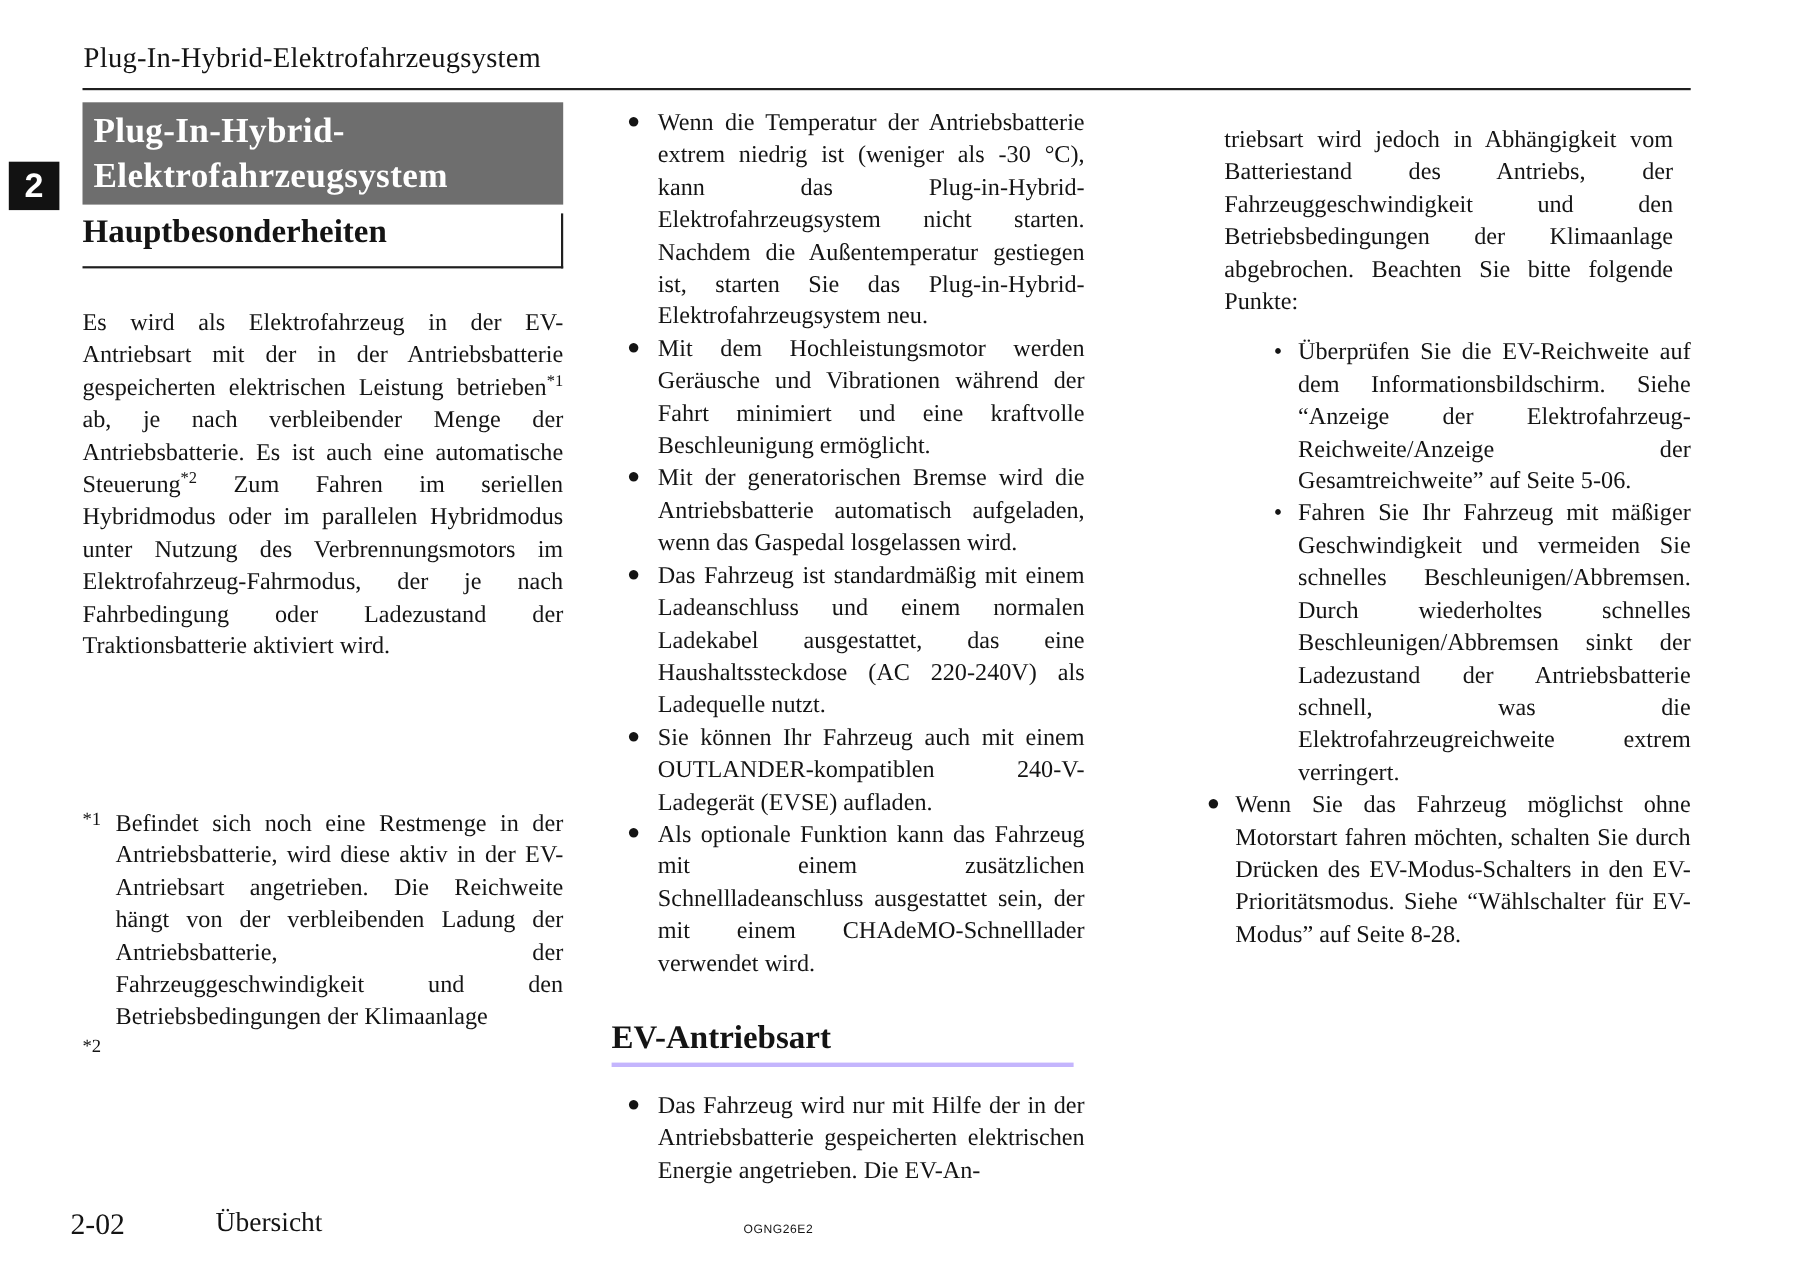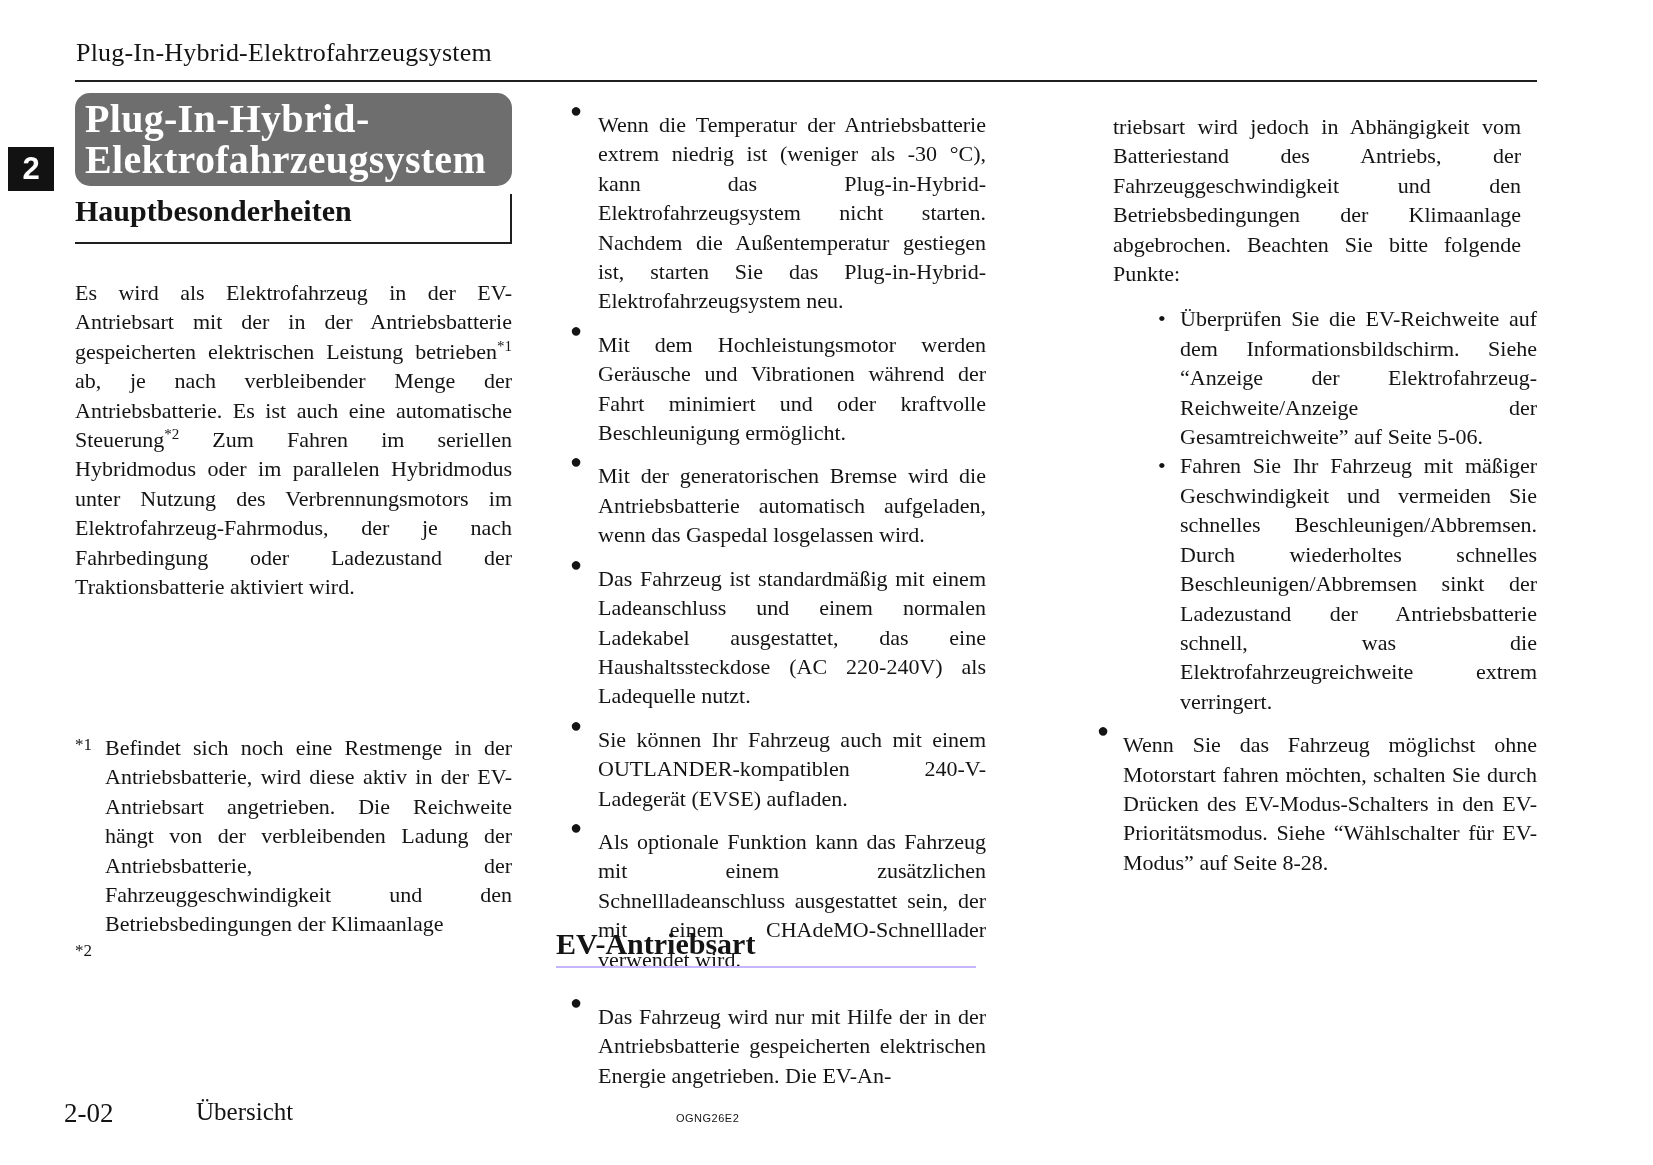--- a/index.html
+++ b/index.html
@@ -14,46 +14,46 @@
   .top-rule{left:75px;top:80px;width:1462px;height:2px;background:#1f1f1f;}
   
   .chapter-tab{
     left:8px;top:147px;width:46px;height:44px;background:#121212;color:#fff;
     font-family:"Liberation Sans", sans-serif;font-weight:bold;font-size:31px;
     display:flex;align-items:center;justify-content:center;
   }
   
   .title-box{
     left:75px;top:93px;width:417px;background:#6e6e6e;color:#ffffff;
-    font-weight:bold;font-size:40px;line-height:41px;
-    padding:5px 10px 6px 10px;white-space:pre-line;letter-spacing:.3px;border-radius:15px;
+    font-weight:bold;font-size:32px;line-height:41px;
+    padding:5px 10px 6px 10px;white-space:pre-line;letter-spacing:.3px;
   }
   
   .col1-heading{
     left:75px;top:194px;width:435px;font-size:30px;font-weight:bold;line-height:34px;
     padding-bottom:14px;border-bottom:2px solid #1f1f1f;border-right:2px solid #1f1f1f;
   }
   .body-text{font-size:22px;line-height:29.4px;text-align:justify;hyphens:auto;}
   .col1-intro{left:75px;top:256px;width:437px;}
   sup.ref{font-size:15px;line-height:0;}
   .footnotes{left:75px;top:733px;width:437px;}
   .footnote{position:relative;padding-left:30px;text-align:justify;font-size:22px;line-height:29.4px;hyphens:auto;}
   .fn-marker{position:absolute;left:0;top:-3px;font-size:17px;}
   
   ul{list-style:none;margin:0;padding:0;}
   .bullet-item{display:flex;font-size:22px;line-height:29.4px;}
   .bullet-item .marker{flex:0 0 28px;font-size:20px;}
-  .bullet-item .btext{flex:1;text-align:justify;hyphens:auto;margin-top:14px;}
+  .bullet-item .btext{flex:1;text-align:justify;hyphens:auto;}
   
   .col2{left:556px;top:96px;width:430px;}
   .col2 ul{padding-left:14px;}
   .col2-section{left:556px;top:928px;width:430px;}
   .section-heading{
     font-size:30px;font-weight:bold;line-height:32px;padding-bottom:6px;
-    border-bottom:2px solid #c4b5fd;width:420px;
+    border-bottom:4px solid #c4b5fd;width:420px;
   }
   .col2-section ul{padding-left:14px;margin-top:20px;}
   
   .col3{left:1097px;top:96px;width:440px;}
   .col3 .cont{margin-left:26px;}
   .sub-bullets{margin-left:55px;}
   .sub-item{position:relative;padding-left:28px;font-size:22px;line-height:29.4px;text-align:justify;hyphens:auto;}
   .sub-item .smarker{position:absolute;left:6px;}
   .col3 .bullet-item .marker{flex:0 0 26px;}
   
@@ -87,21 +87,21 @@
 </div>
 
 <div class="abs col2">
   <ul>
     <li class="bullet-item">
       <span class="marker">●</span>
       <span class="btext">Wenn die Temperatur der Antriebsbatterie extrem niedrig ist (weniger als -30 °C), kann das Plug-in-Hybrid-Elektrofahrzeugsystem nicht starten. Nachdem die Außentemperatur gestiegen ist, starten Sie das Plug-in-Hybrid-Elektrofahrzeugsystem neu.</span>
     </li>
     <li class="bullet-item">
       <span class="marker">●</span>
-      <span class="btext">Mit dem Hochleistungsmotor werden Geräusche und Vibrationen während der Fahrt minimiert und oder kraftvolle Beschleunigung ermöglicht.</span>
+      <span class="btext">Mit dem Hochleistungsmotor werden Geräusche und Vibrationen während der Fahrt minimiert und eine kraftvolle Beschleunigung ermöglicht.</span>
     </li>
     <li class="bullet-item">
       <span class="marker">●</span>
       <span class="btext">Mit der generatorischen Bremse wird die Antriebsbatterie automatisch aufgeladen, wenn das Gaspedal losgelassen wird.</span>
     </li>
     <li class="bullet-item">
       <span class="marker">●</span>
       <span class="btext">Das Fahrzeug ist standardmäßig mit einem Ladeanschluss und einem normalen Ladekabel ausgestattet, das eine Haushaltssteckdose (AC 220-240V) als Ladequelle nutzt.</span>
     </li>
     <li class="bullet-item">

